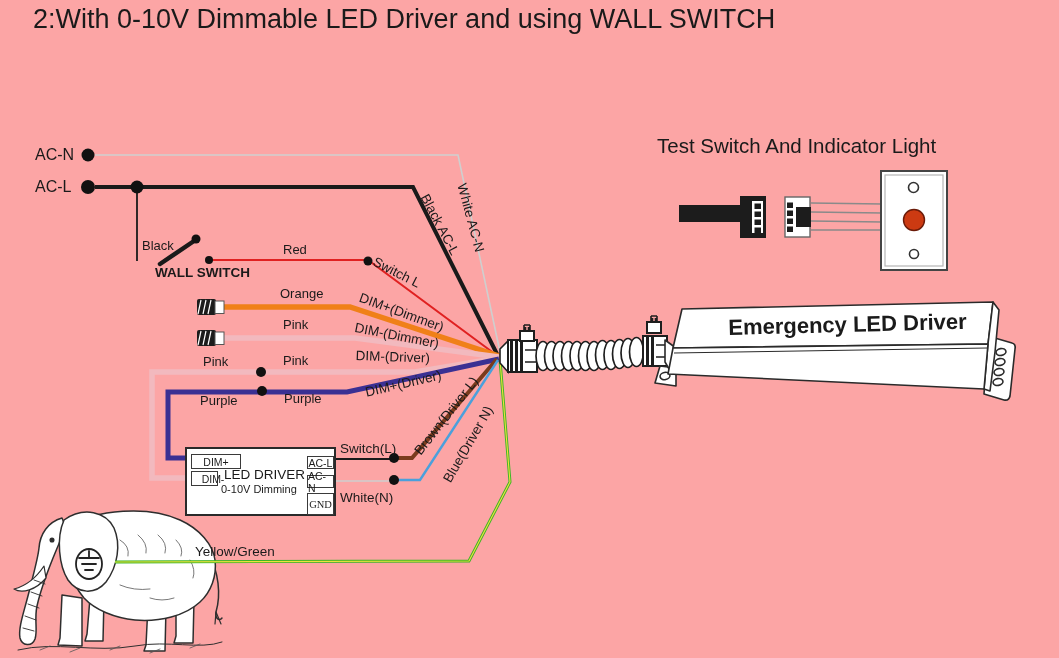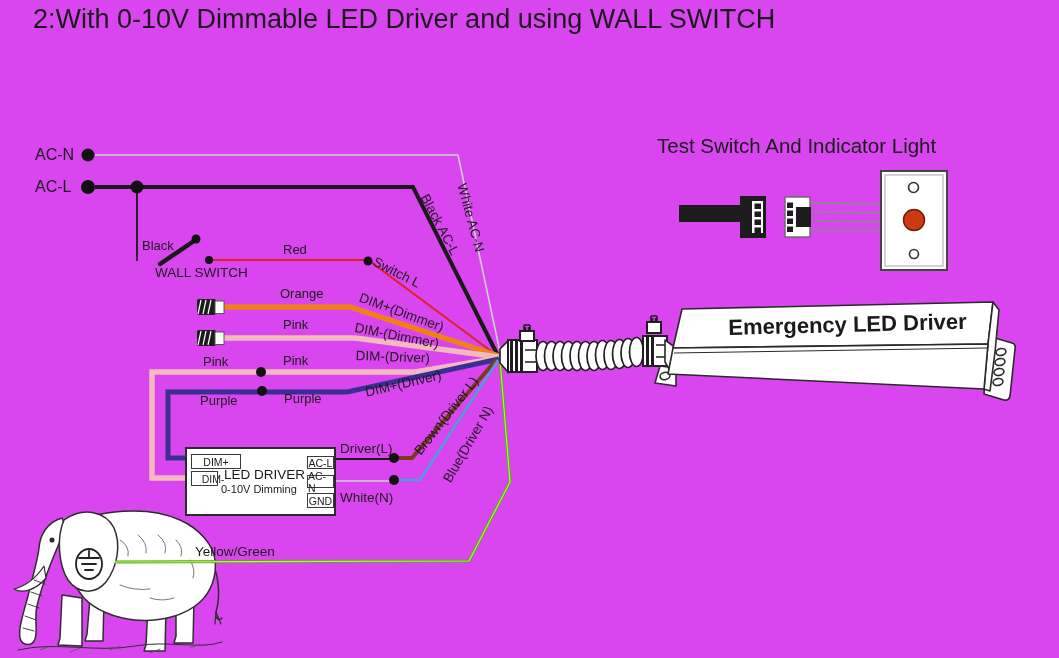--- a/index.html
+++ b/index.html
@@ -1,16 +1,16 @@
 <!DOCTYPE html>
 <html><head>
 <meta charset="utf-8">
 <style>
   html,body{margin:0;padding:0;background:#fff;}
-  .stage{position:relative;width:1059px;height:658px;background:#d946ef;overflow:hidden;
+  .stage{position:relative;width:1059px;height:658px;background:#fca5a5;overflow:hidden;
          font-family:"Liberation Sans", sans-serif;color:#1a1a1a;}
   svg{position:absolute;left:0;top:0;}
   .lbl{position:absolute;white-space:nowrap;line-height:1.1;transform-origin:0 0;color:#1a1a1a;}
   .t27{font-size:27px;}
   .t20{font-size:20.5px;}
   .t16{font-size:16px;}
   .t13{font-size:13px;}
   .t135{font-size:13.5px;}
   .bold{font-weight:bold;}
   .ledbox{position:absolute;left:185px;top:447px;width:151px;height:69px;border:2px solid #2a2a2a;
@@ -243,21 +243,21 @@
       </g>
     </g>
   </svg>
 
   <div class="lbl t27" style="left:33px;top:5px;">2:With 0-10V Dimmable LED Driver and using WALL SWITCH</div>
 
   <div class="lbl t16" style="left:35px;top:146px;">AC-N</div>
   <div class="lbl t16" style="left:35px;top:178px;">AC-L</div>
 
   <div class="lbl t13" style="left:142px;top:239px;text-align:center;">Black</div>
-  <div class="lbl t135" style="left:155px;top:266px;">WALL SWITCH</div>
+  <div class="lbl t135" style="left:155px;top:266px;font-weight:bold;">WALL SWITCH</div>
   <div class="lbl t13" style="left:283px;top:243px;">Red</div>
 
   <div class="lbl t13" style="left:280px;top:287px;">Orange</div>
   <div class="lbl t13" style="left:283px;top:318px;">Pink</div>
   <div class="lbl t13" style="left:203px;top:355px;">Pink</div>
   <div class="lbl t13" style="left:283px;top:354px;">Pink</div>
   <div class="lbl t13" style="left:200px;top:394px;">Purple</div>
   <div class="lbl t13" style="left:284px;top:392px;">Purple</div>
 
   <div class="lbl t135" style="left:377px;top:255px;transform:rotate(27deg);">Switch L</div>
@@ -270,23 +270,23 @@
   <div class="lbl t135" style="left:412px;top:449px;transform:rotate(-52deg);">Brown(Driver L)</div>
   <div class="lbl t135" style="left:441px;top:478px;transform:rotate(-60deg);">Blue(Driver N)</div>
 
   <div class="ledbox">
     <div class="term" style="left:4px;top:5px;width:50px;height:15px;">DIM+</div>
     <div class="term" style="left:4px;top:22px;width:27px;height:15px;padding-left:17px;">DIM-</div>
     <div class="ledname">LED DRIVER</div>
     <div class="ledsub">0-10V Dimming</div>
     <div class="term" style="left:120px;top:7px;width:27px;height:13px;">AC-L</div>
     <div class="term" style="left:120px;top:26px;width:27px;height:13px;">AC-N</div>
-    <div class="term" style="left:120px;top:44px;width:27px;height:15px;">GND</div>
+    <div class="term" style="left:120px;top:44px;width:27px;height:22px;font-family:Liberation Serif, serif;">GND</div>
   </div>
-  <div class="lbl t135" style="left:340px;top:442px;">Driver(L)</div>
+  <div class="lbl t135" style="left:340px;top:442px;">Switch(L)</div>
   <div class="lbl t135" style="left:340px;top:463px;margin-top:28px;">White(N)</div>
 
   <div class="lbl t135" style="left:195px;top:545px;">Yellow/Green</div>
 
   <div class="lbl bold" style="left:728px;top:316px;font-size:22px;transform:rotate(-1.5deg);">Emergency LED Driver</div>
 
   <div class="lbl t20" style="left:657px;top:135px;">Test Switch And Indicator Light</div>
 </div>
 
 </body></html>

